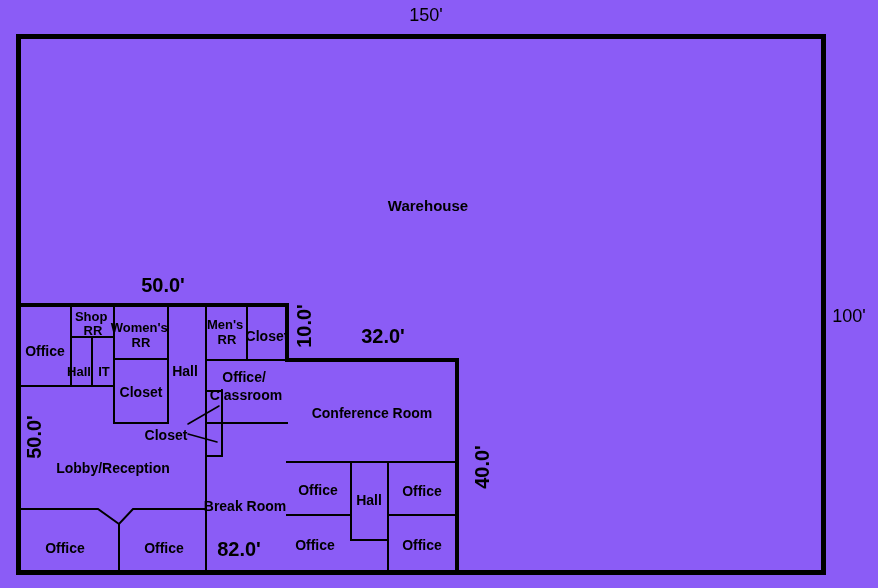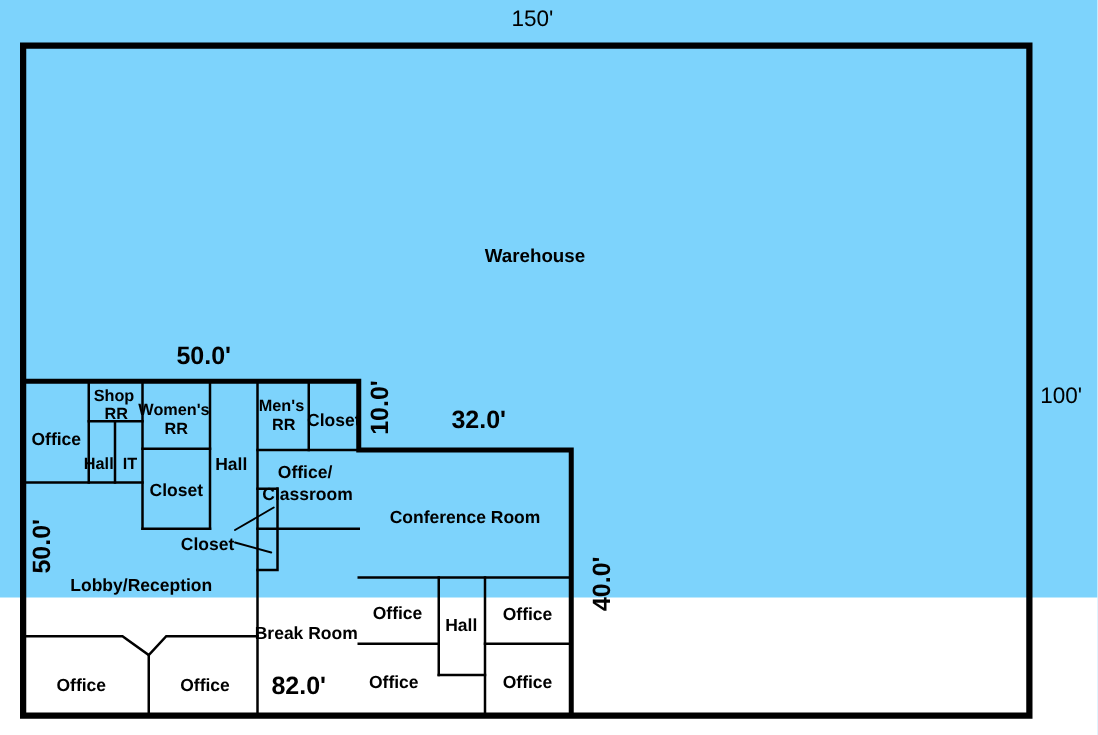--- a/index.html
+++ b/index.html
@@ -6,22 +6,22 @@
     margin: 0;
     padding: 0;
     background: #ffffff;
     width: 878px;
     height: 588px;
     overflow: hidden;
   }
   .plan-wrap {
     position: relative;
     width: 878px;
-    height: 478px;
-    background: #7dd3fc;
+    height: 588px;
+    background: #8b5cf6;
   }
   svg {
     display: block;
   }
   svg text {
     font-family: "Liberation Sans", "DejaVu Sans", sans-serif;
     font-weight: bold;
     fill: #000000;
     text-anchor: middle;
     dominant-baseline: central;

